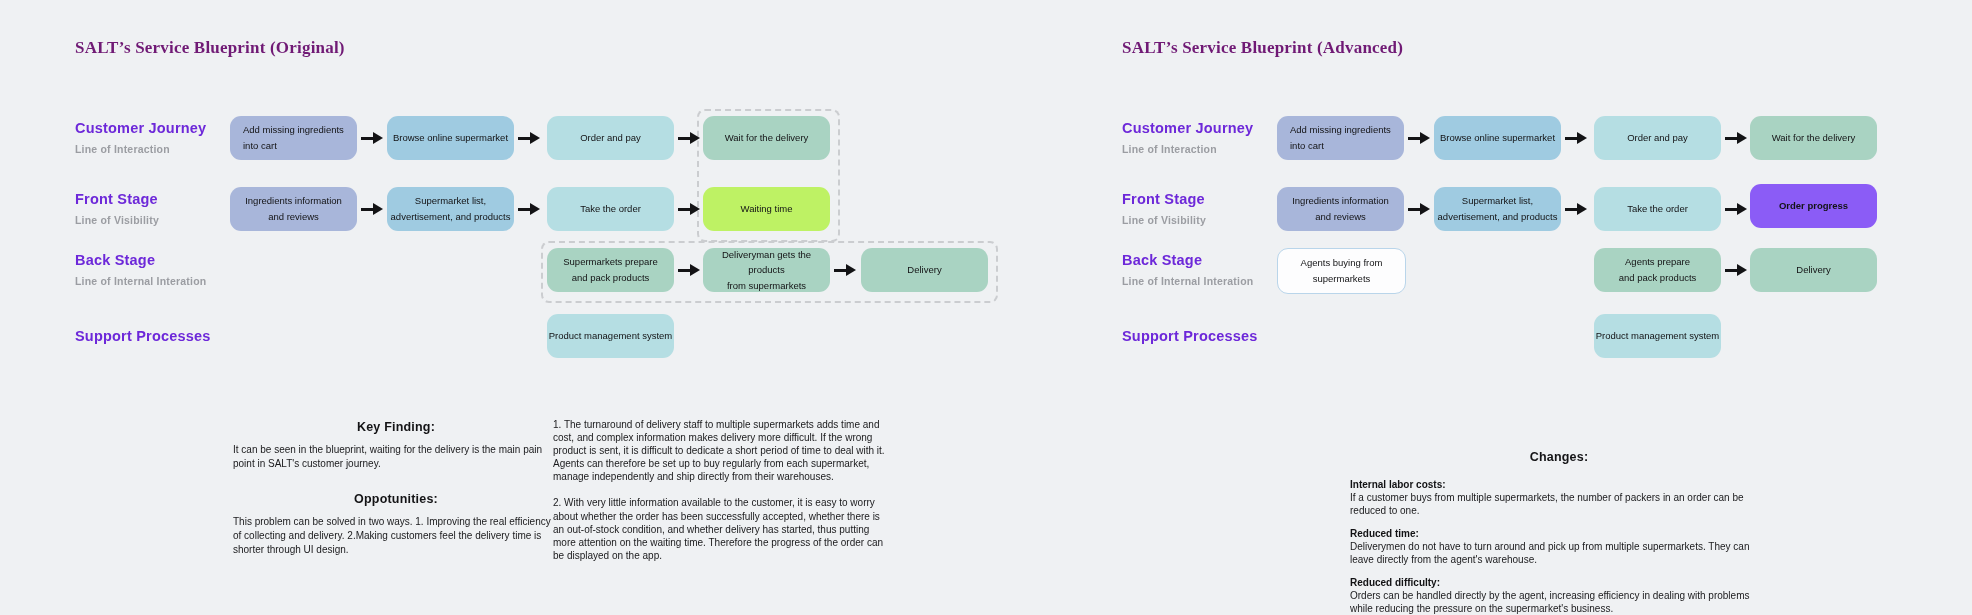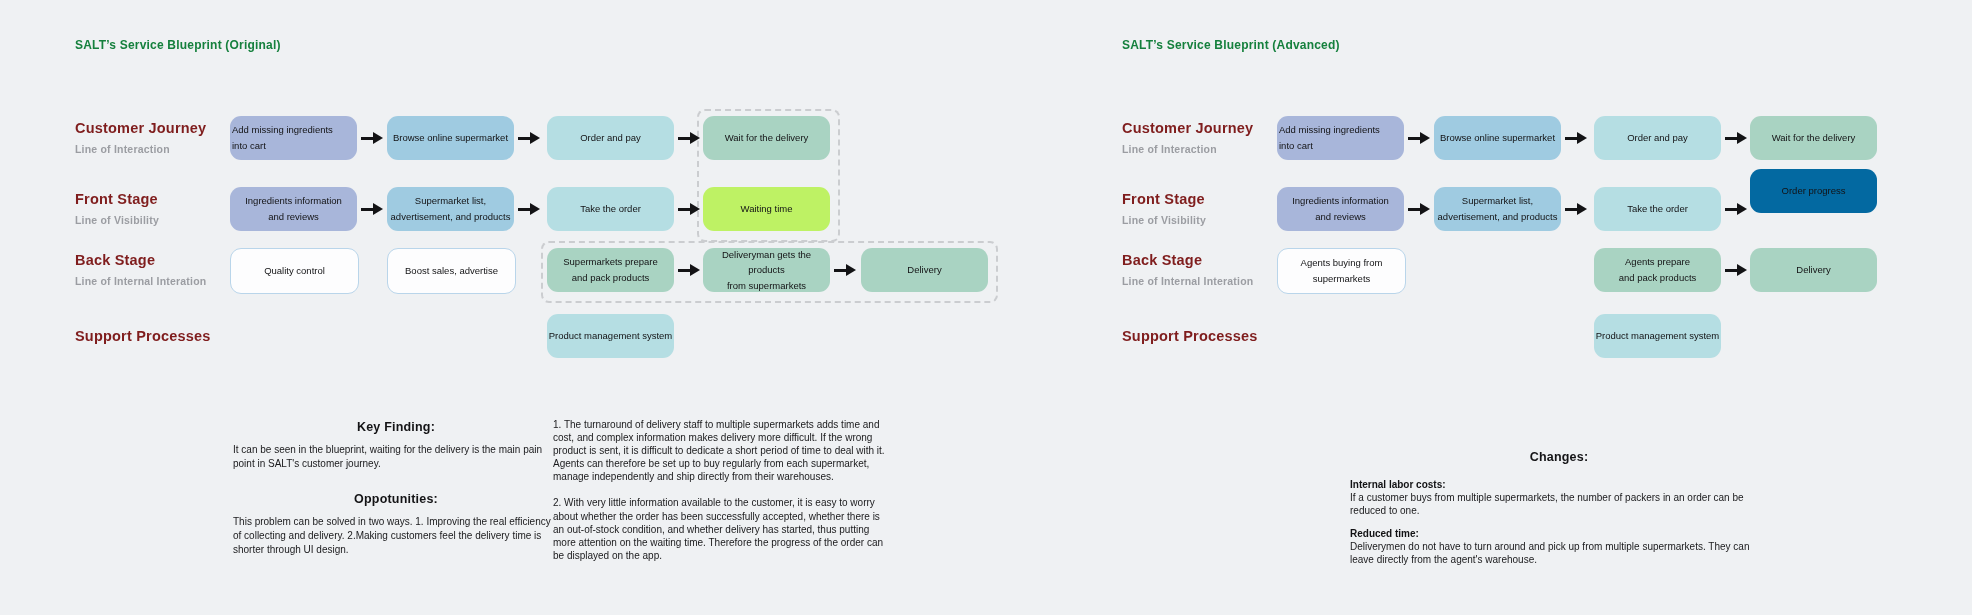--- a/index.html
+++ b/index.html
@@ -1,26 +1,26 @@
 <!DOCTYPE html>
 <html><head>
 <meta charset="utf-8">
 <style>
   html,body{margin:0;padding:0;background:#eff1f3;font-family:"Liberation Sans",sans-serif;}
   #canvas{position:relative;width:1972px;height:615px;background:#eff1f3;overflow:hidden;}
   .panel{position:absolute;top:0;width:930px;height:615px;}
-  .panel-title{position:absolute;left:0;top:38px;font-size:12px;font-weight:bold;color:#15803d;letter-spacing:.2px;}
+  .panel-title{position:absolute;left:0;top:38px;font-size:17px;font-weight:bold;color:#701a75;letter-spacing:.2px;font-family:Liberation Serif, serif;}
   .row-label{position:absolute;left:0;width:150px;}
-  .row-label-main{font-size:14.5px;font-weight:bold;color:#7f1d1d;letter-spacing:.2px;}
+  .row-label-main{font-size:14.5px;font-weight:bold;color:#6d28d9;letter-spacing:.2px;}
   .row-label-sub{font-size:10.5px;font-weight:bold;color:#9b9da2;margin-top:7px;letter-spacing:.2px;}
   .box{position:absolute;width:127px;height:44px;border-radius:11px;display:flex;align-items:center;justify-content:center;text-align:center;z-index:2;}
   .box-outline{background:#fdfdfe;border:1px solid #b9d5ea;}
   .box .box-text{font-size:9.5px;line-height:1.65;color:#131315;white-space:pre-line;width:100%;}
   .box.align-left{justify-content:flex-start;text-align:left;}
-  .box.align-left .box-text{padding-left:2px;}
+  .box.align-left .box-text{padding-left:13px;}
   .arrow{position:absolute;width:23px;height:12px;z-index:2;}
   .arrow::before{content:"";position:absolute;left:0;top:4.5px;width:13px;height:3px;background:#131315;}
   .arrow::after{content:"";position:absolute;left:12px;top:0;width:0;height:0;
     border-left:10px solid #131315;border-top:6px solid transparent;border-bottom:6px solid transparent;}
   .highlight{position:absolute;border:2px dashed #cbcdd0;border-radius:8px;z-index:1;}
   .notes{position:absolute;color:#1a1a1c;}
   .notes h3{font-size:12.5px;font-weight:bold;margin:0 0 9px;color:#141416;letter-spacing:.2px;text-align:center;}
   .notes p{font-size:10px;line-height:1.4;margin:0;color:#1a1a1c;}
   .notes-left{left:233px;top:420px;width:326px;}
   .notes-left p{margin-bottom:21px;}
@@ -80,26 +80,20 @@
         <div class="box" style="left: 628px; top: 187px; background: #bef264;">
           <div class="box-text">Waiting time</div>
         </div>
         <div class="arrow" style="left: 286px; top: 203px;"></div>
         <div class="arrow" style="left: 443px; top: 203px;"></div>
         <div class="arrow" style="left: 603px; top: 203px;"></div>
         <div class="row-label" style="top: 252px;">
           <div class="row-label-main">Back Stage</div>
           <div class="row-label-sub">Line of Internal Interation</div>
         </div>
-        <div class="box box-outline" style="left: 155px; top: 248px;">
-          <div class="box-text">Quality control</div>
-        </div>
-        <div class="box box-outline" style="left: 312px; top: 248px;">
-          <div class="box-text">Boost sales, advertise</div>
-        </div>
         <div class="box" style="left: 472px; top: 248px; background: rgb(169, 211, 194);">
           <div class="box-text">Supermarkets prepare
 and pack products</div>
         </div>
         <div class="box" style="left: 628px; top: 248px; background: rgb(169, 211, 194);">
           <div class="box-text">Deliveryman gets the products
 from supermarkets</div>
         </div>
         <div class="box" style="left: 786px; top: 248px; background: rgb(169, 211, 194);">
           <div class="box-text">Delivery</div>
@@ -143,21 +137,21 @@
           <div class="box-text">Ingredients information
 and reviews</div>
         </div>
         <div class="box" style="left: 312px; top: 187px; background: rgb(159, 203, 225);">
           <div class="box-text">Supermarket list,
 advertisement, and products</div>
         </div>
         <div class="box" style="left: 472px; top: 187px; background: rgb(181, 222, 227);">
           <div class="box-text">Take the order</div>
         </div>
-        <div class="box" style="left: 628px; top: 169px; background: #0369a1;">
+        <div class="box" style="left: 628px; top: 184px; background: #8b5cf6; font-weight: bold;">
           <div class="box-text">Order progress</div>
         </div>
         <div class="arrow" style="left: 286px; top: 203px;"></div>
         <div class="arrow" style="left: 443px; top: 203px;"></div>
         <div class="arrow" style="left: 603px; top: 203px;"></div>
         <div class="row-label" style="top: 252px;">
           <div class="row-label-main">Back Stage</div>
           <div class="row-label-sub">Line of Internal Interation</div>
         </div>
         <div class="box box-outline" style="left: 155px; top: 248px;">
@@ -196,15 +190,19 @@
   <section class="notes notes-right">
     <h3>Changes:</h3>
     <div class="change-item">
       <h4>Internal labor costs:</h4>
       <p>If a customer buys from multiple supermarkets, the number of packers in an order can be reduced to one.</p>
     </div>
     <div class="change-item">
       <h4>Reduced time:</h4>
       <p>Deliverymen do not have to turn around and pick up from multiple supermarkets. They can leave directly from the agent's warehouse.</p>
     </div>
+    <div class="change-item">
+      <h4>Reduced difficulty:</h4>
+      <p>Orders can be handled directly by the agent, increasing efficiency in dealing with problems while reducing the pressure on the supermarket's business.</p>
+    </div>
   </section>
 
 </div>
 
 </body></html>

